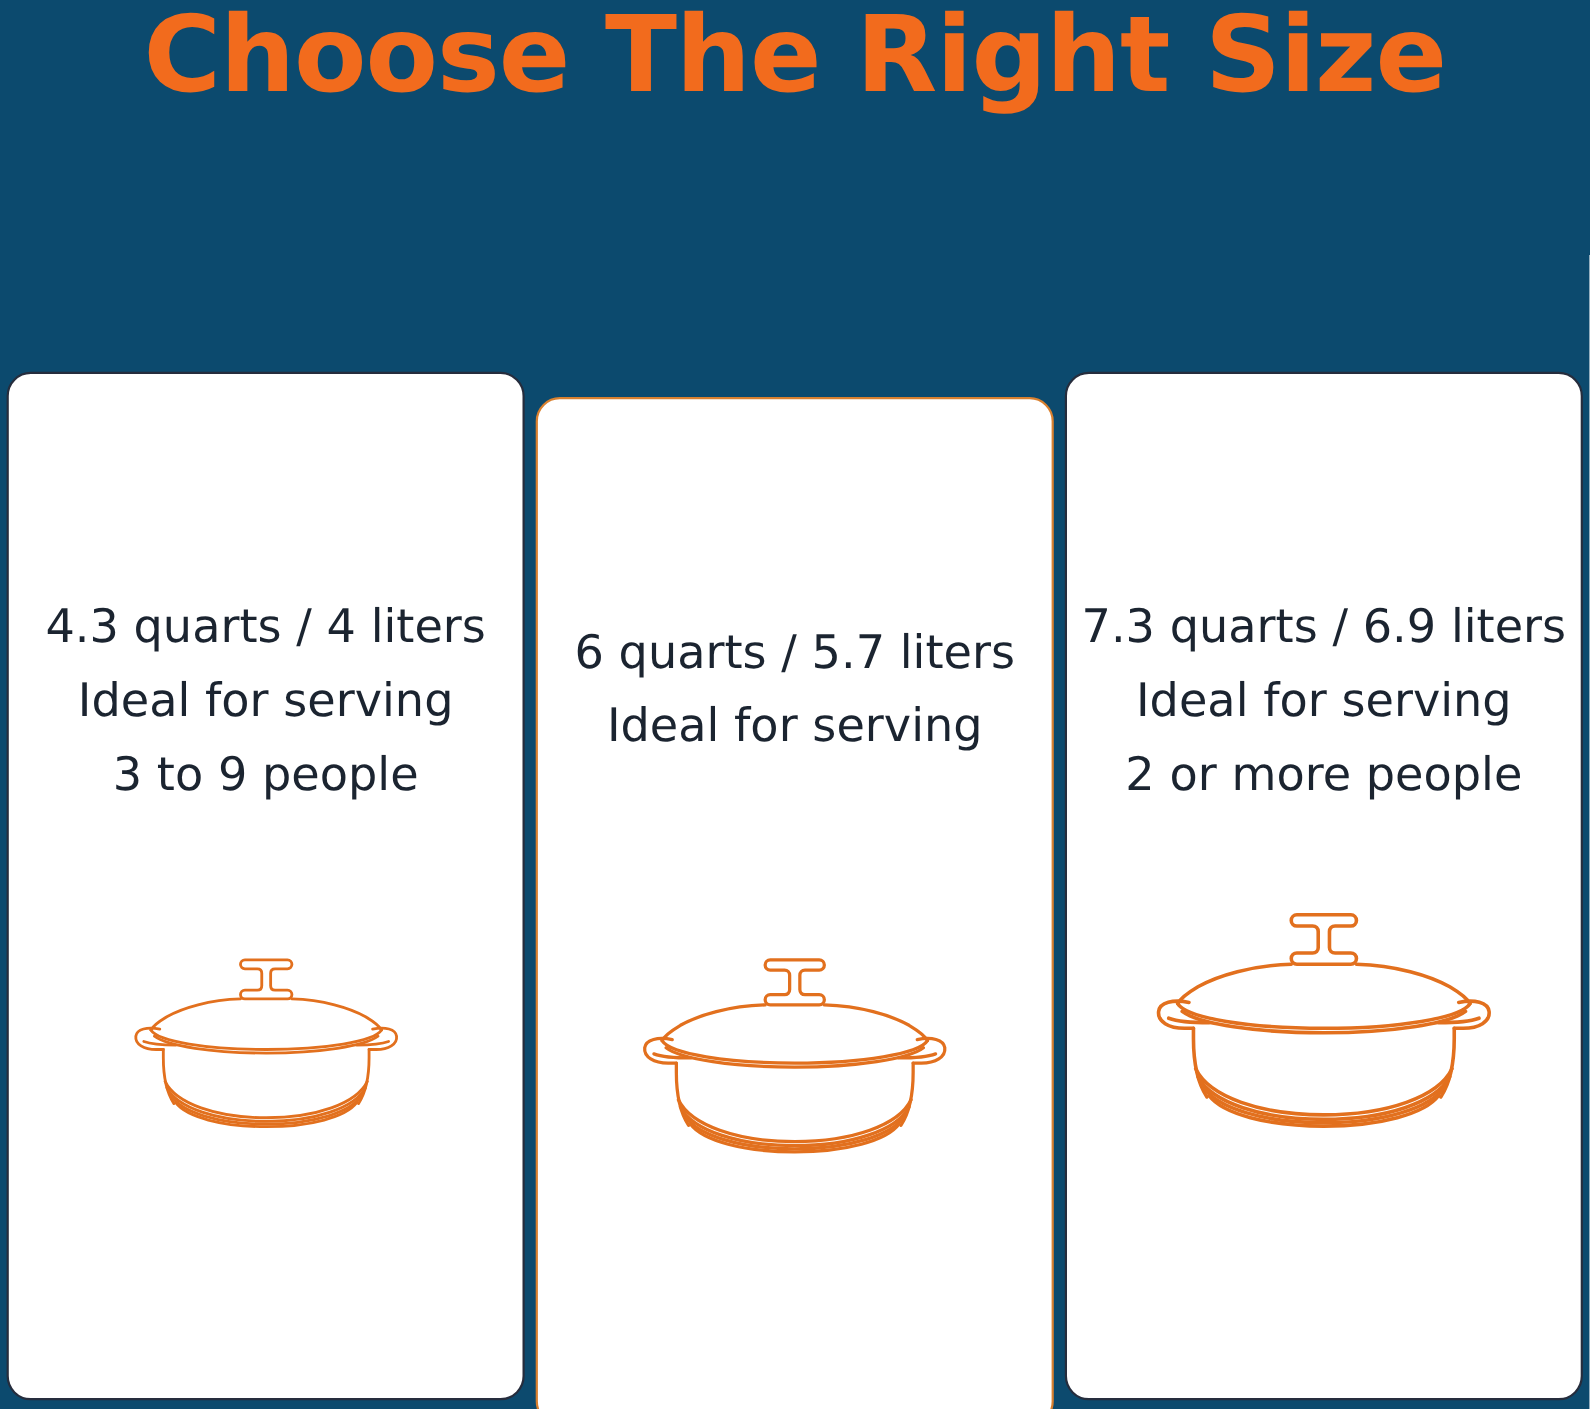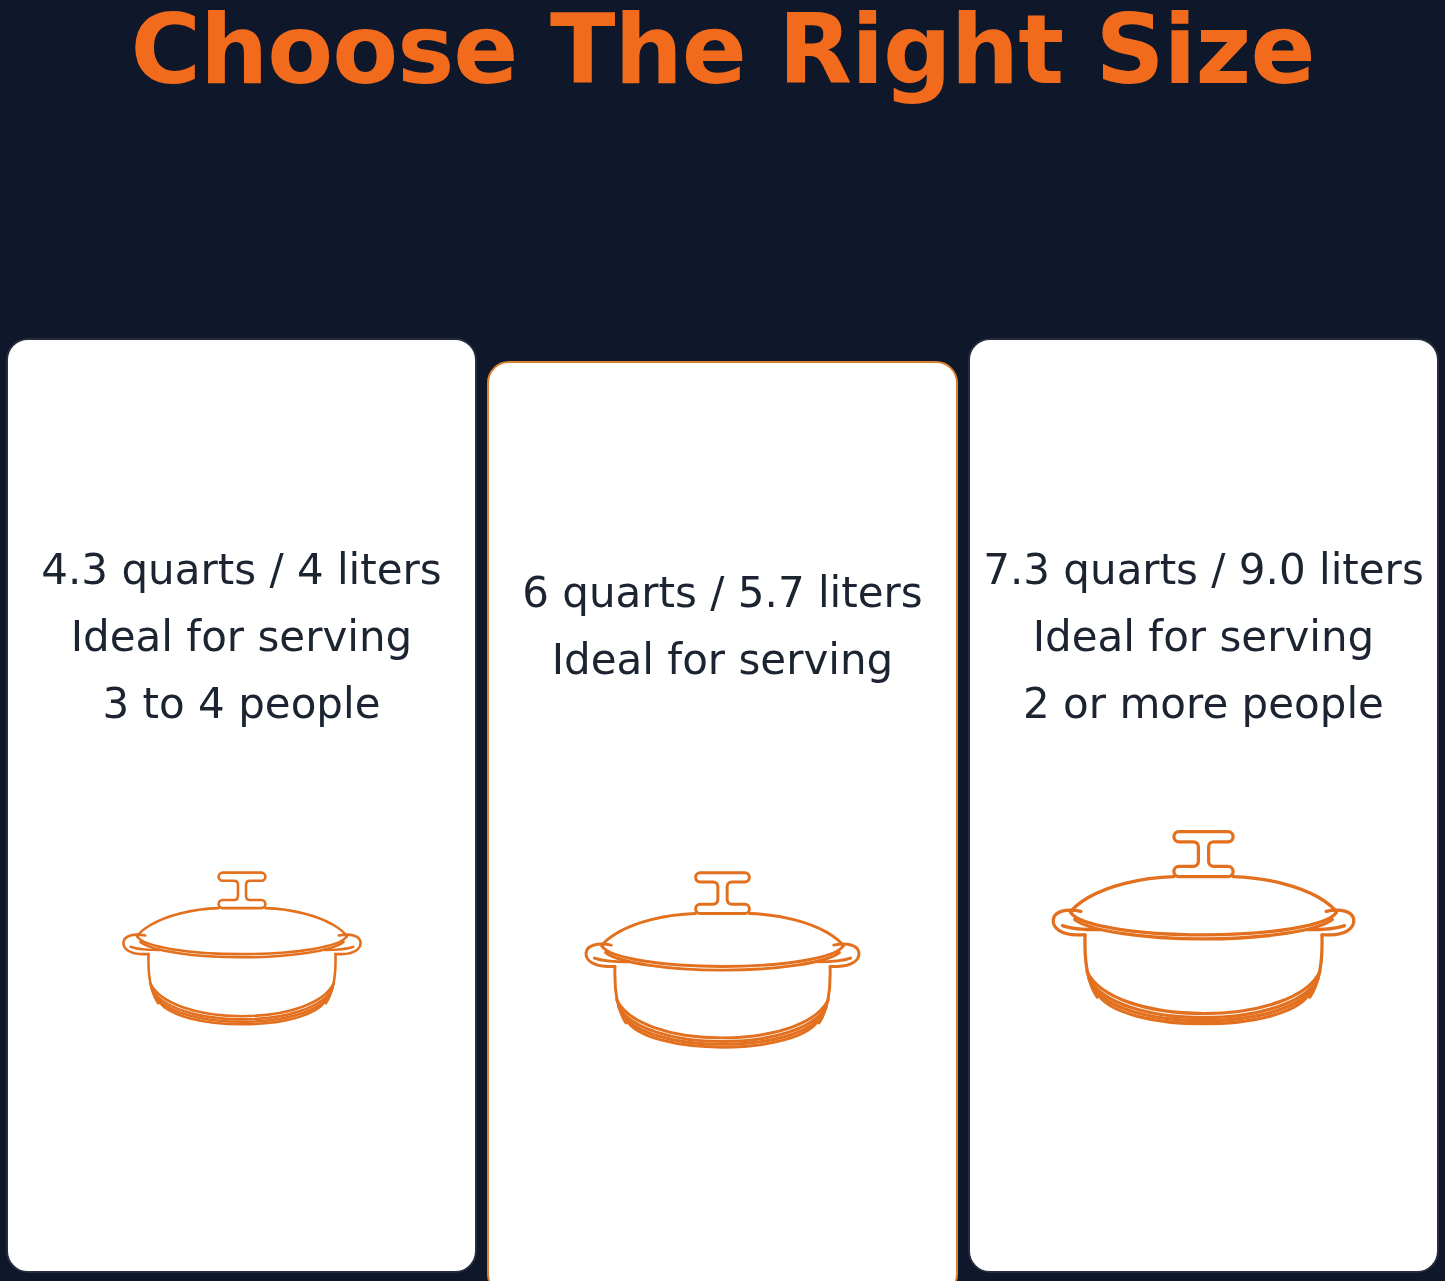--- a/index.html
+++ b/index.html
@@ -9,21 +9,21 @@
     height: 1281px;
     background: #ffffff;
     font-family: "Liberation Sans", sans-serif;
     overflow: hidden;
   }
 
   #stage {
     position: relative;
     width: 1445px;
     height: 1281px;
-    background: #0f172a;
+    background: #0c4a6e;
   }
 
   
   #page-title {
     position: absolute;
     left: 0;
     top: -2px;
     width: 1445px;
     text-align: center;
     font-family: "DejaVu Sans", "Liberation Sans", sans-serif;
@@ -100,21 +100,21 @@
 <div id="stage">
 
   <div id="page-title">Choose The Right Size</div>
 
   <div id="cards">
 
     <div class="card" style="border-color: rgb(38, 45, 61);">
       <div class="card-text">
         <span class="line">4.3 quarts / 4 liters</span>
         <span class="line">Ideal for serving</span>
-        <span class="line">3 to 4 people</span>
+        <span class="line">3 to 9 people</span>
       </div>
 
       <div class="pot-wrap">
         <svg class="pot-svg" width="258" height="168" viewBox="0 0 320 208" fill="none" stroke="#E2701E" stroke-width="3.2" stroke-linecap="round" stroke-linejoin="round">
 
           <path d="M136 18 h48 a5 5 0 0 1 0 10 h-14 c-3 0 -5 2 -5 5 v14 c0 3 2 5 5 5 h14 a5 5 0 0 1 0 10 h-48 a5 5 0 0 1 0 -10 h14 c3 0 5 -2 5 -5 v-14 c0 -3 -2 -5 -5 -5 h-14 a5 5 0 0 1 0 -10 z"></path>
 
           <path d="M131 62 C 96 63 66 72 48 82 C 38 88 32 93 30 97"></path>
           <path d="M189 62 C 224 63 254 72 272 82 C 282 88 288 93 290 97"></path>
 
@@ -162,21 +162,21 @@
           <path d="M46 155 C 58 180 104 196 160 196 C 216 196 262 180 274 155"></path>
           <path d="M48 162 C 60 185 105 200 160 200 C 215 200 260 185 272 162"></path>
           <path d="M52 170 C 64 190 107 203 160 203 C 213 203 256 190 268 170"></path>
           <path d="M58 179 C 70 195 110 206 160 206 C 210 206 250 195 262 179"></path>
         </svg>
       </div>
     </div>
 
     <div class="card" style="border-color: rgb(38, 45, 61);">
       <div class="card-text">
-        <span class="line">7.3 quarts / 9.0 liters</span>
+        <span class="line">7.3 quarts / 6.9 liters</span>
         <span class="line">Ideal for serving</span>
         <span class="line">2 or more people</span>
       </div>
 
       <div class="pot-wrap">
         <svg class="pot-svg" width="327" height="213" viewBox="0 0 320 208" fill="none" stroke="#E2701E" stroke-width="3.2" stroke-linecap="round" stroke-linejoin="round">
           <path d="M136 18 h48 a5 5 0 0 1 0 10 h-14 c-3 0 -5 2 -5 5 v14 c0 3 2 5 5 5 h14 a5 5 0 0 1 0 10 h-48 a5 5 0 0 1 0 -10 h14 c3 0 5 -2 5 -5 v-14 c0 -3 -2 -5 -5 -5 h-14 a5 5 0 0 1 0 -10 z"></path>
           <path d="M131 62 C 96 63 66 72 48 82 C 38 88 32 93 30 97"></path>
           <path d="M189 62 C 224 63 254 72 272 82 C 282 88 288 93 290 97"></path>
           <path d="M30 97 C 38 110 94 119 160 119 C 226 119 282 110 290 97"></path>

